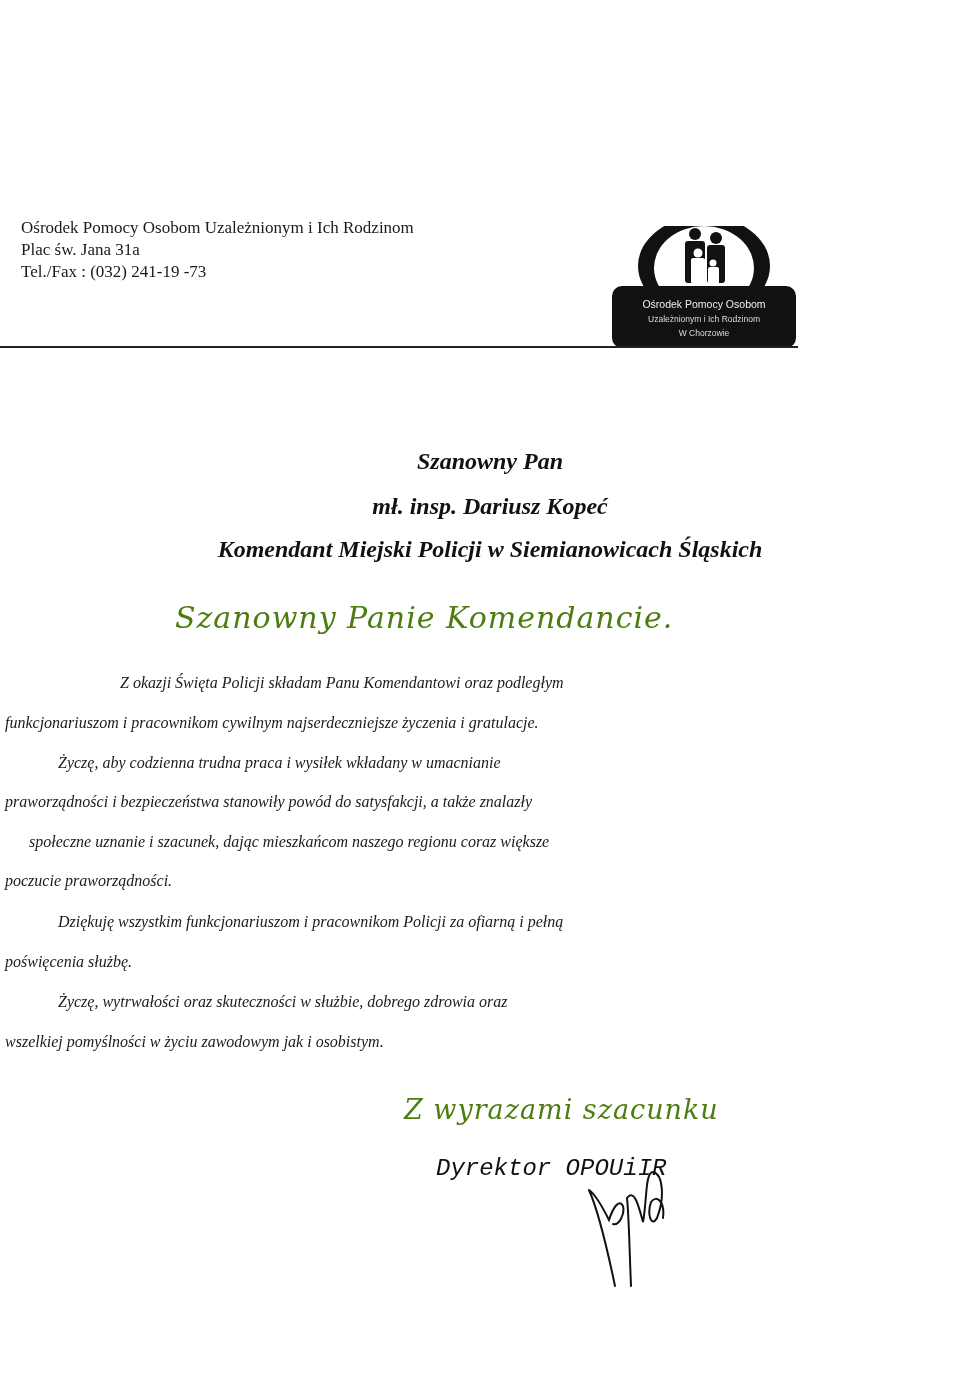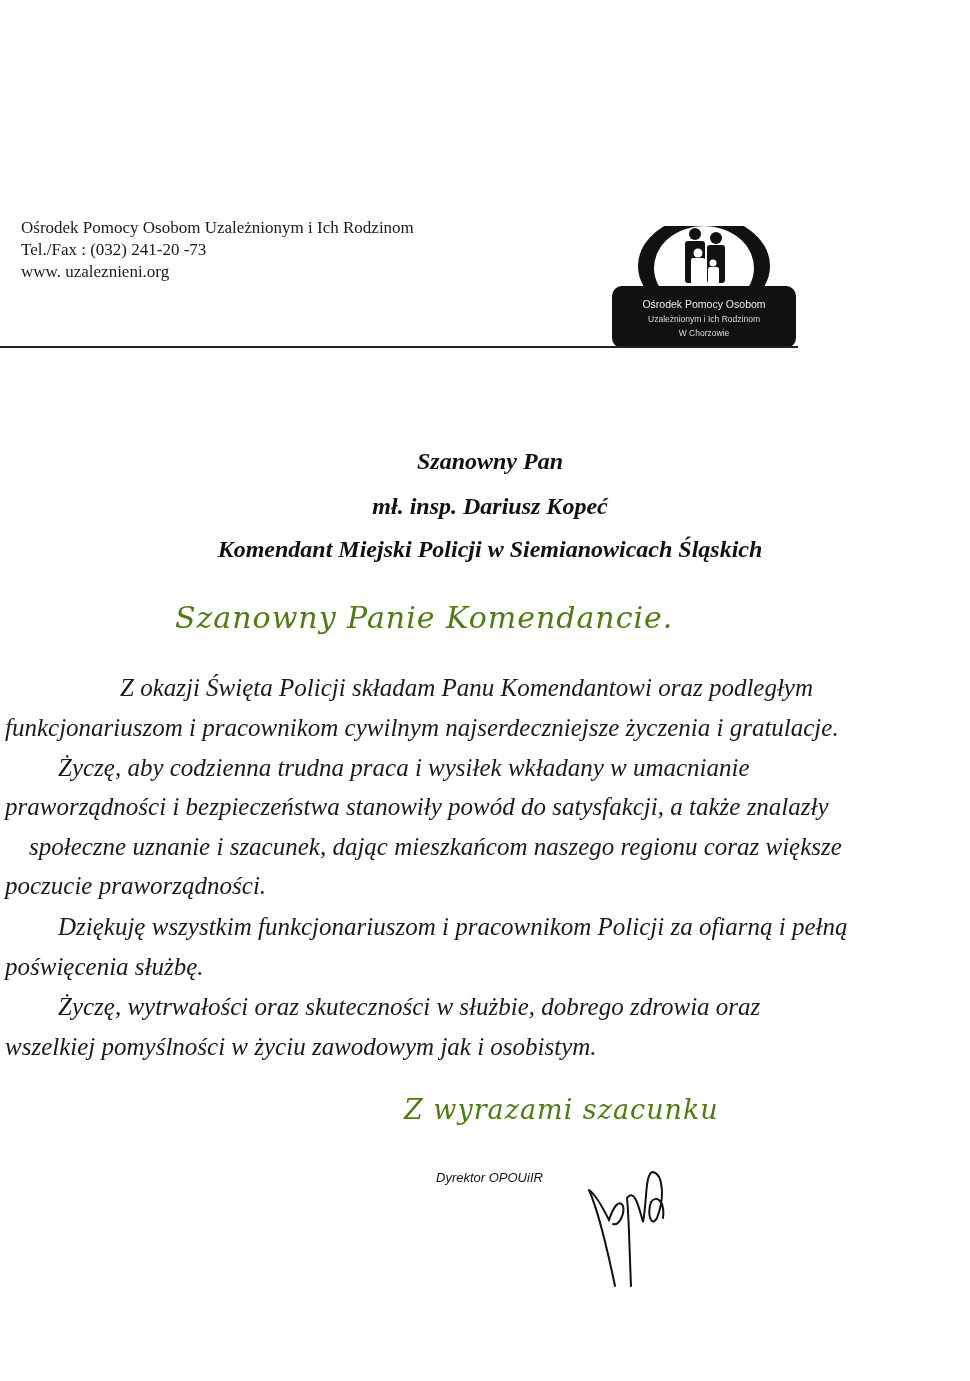--- a/index.html
+++ b/index.html
@@ -9,31 +9,31 @@
   .hdr div { white-space: nowrap; }
   .rule { position: absolute; left: 0; top: 346px; width: 798px; height: 2px; background: #222; }
   .logo { position: absolute; left: 612px; top: 220px; width: 184px; height: 128px; }
   .addr { position: absolute; left: 0; width: 970px; text-align: center; font-style: italic; font-weight: bold; }
   .a1 { top: 448px; font-size: 24px; left: 5px; }
   .a2 { top: 493px; font-size: 24px; left: 5px; }
   .a3 { top: 536px; font-size: 24px; left: 5px; }
   .hand { position: absolute; font-family: "DejaVu Serif", serif; font-style: italic; color: #4d7c0f; }
   .greet { left: 175px; top: 600px; font-size: 30px; letter-spacing: 1px; }
   .closing { left: 404px; top: 1094px; font-size: 27px; letter-spacing: 1px; }
-  .body-text { position: absolute; left: 5px; font-style: italic; font-size: 25px; white-space: nowrap; color: #1a1a1a; text-align: center; }
-  .sig-title { position: absolute; left: 436px; top: 1155px; font-size: 13px; font-style: italic; font-family: Liberation Sans, sans-serif; margin-top: 15px; }
+  .body-text { position: absolute; left: 5px; font-style: italic; font-size: 16px; white-space: nowrap; color: #1a1a1a; text-align: center; }
+  .sig-title { position: absolute; left: 436px; top: 1155px; font-size: 24px; font-style: italic; font-family: Liberation Mono, monospace; }
   .signature { position: absolute; left: 585px; top: 1168px; width: 90px; height: 120px; }
 </style>
 </head>
 <body>
 
 <div class="hdr serif">
   <div>Ośrodek Pomocy Osobom Uzależnionym  i Ich Rodzinom</div>
-  <div>Tel./Fax : (032) 241-20 -73</div>
-  <div>www. uzaleznieni.org</div>
+  <div>Plac św.  Jana  31a</div>
+  <div>Tel./Fax : (032) 241-19 -73</div>
 </div>
 
 <svg class="logo" viewBox="0 0 184 128">
   <ellipse cx="92" cy="46" rx="66" ry="50" fill="#111"></ellipse>
   <ellipse cx="92" cy="48" rx="50" ry="42" fill="#fff"></ellipse>
   <rect x="0" y="0" width="184" height="6" fill="#fff"></rect>
   <g fill="#111">
     <circle cx="83" cy="14" r="6"></circle>
     <rect x="73" y="21" width="20" height="42" rx="3"></rect>
     <circle cx="104" cy="18" r="6"></circle>

